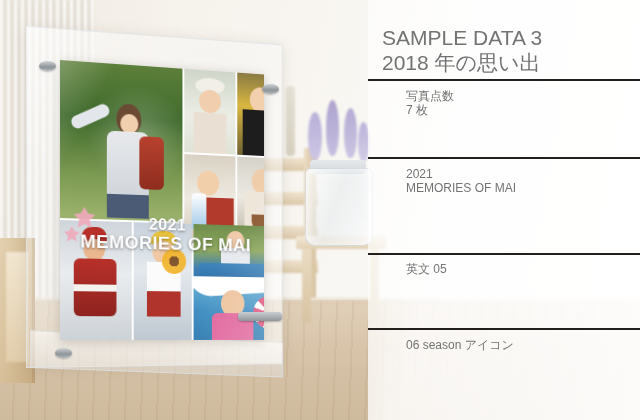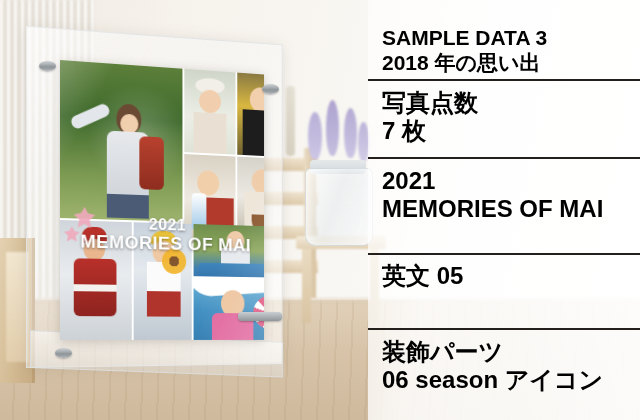--- a/index.html
+++ b/index.html
@@ -339,27 +339,27 @@
     padding-left: 14px;
   }
   .divider {
     position: absolute;
     left: 0;
     width: 272px;
     height: 2px;
     background: #221f1d;
   }
   .spec-line {
-    color: #000000;
-    font-weight: 700;
+    color: #737373;
+    font-weight: 400;
     line-height: 1.18;
     white-space: nowrap;
   }
   .t-22 { font-size: 21px; }
-  .t-21 { font-size: 24px; }
+  .t-21 { font-size: 12px; margin-left: 24px; }
 </style>
 </head>
 <body>
 
 <div id="stage">
 
   <div class="scene">
     <div class="wall"></div>
     <div class="curtain"></div>
 
@@ -489,20 +489,19 @@
 
       <div class="divider" style="top:253px;"></div>
 
       <div class="spec-row" style="top:262px;">
         <div class="spec-line t-21">英文 05</div>
       </div>
 
       <div class="divider" style="top:328px;"></div>
 
       <div class="spec-row" style="top:338px;">
-        <div class="spec-line t-21">装飾パーツ</div>
         <div class="spec-line t-21">06 season アイコン</div>
       </div>
 
     </div>
   </div>
 
 </div>
 
 </body></html>

